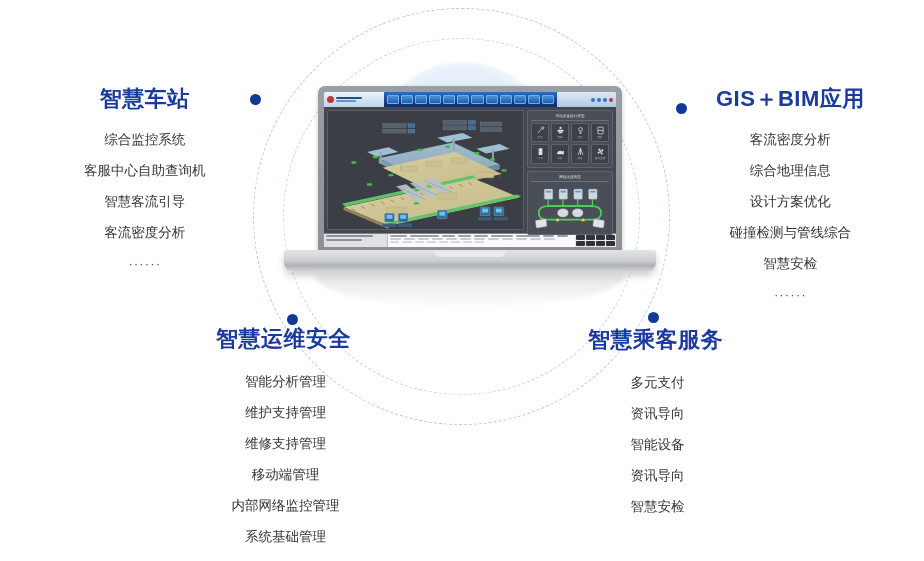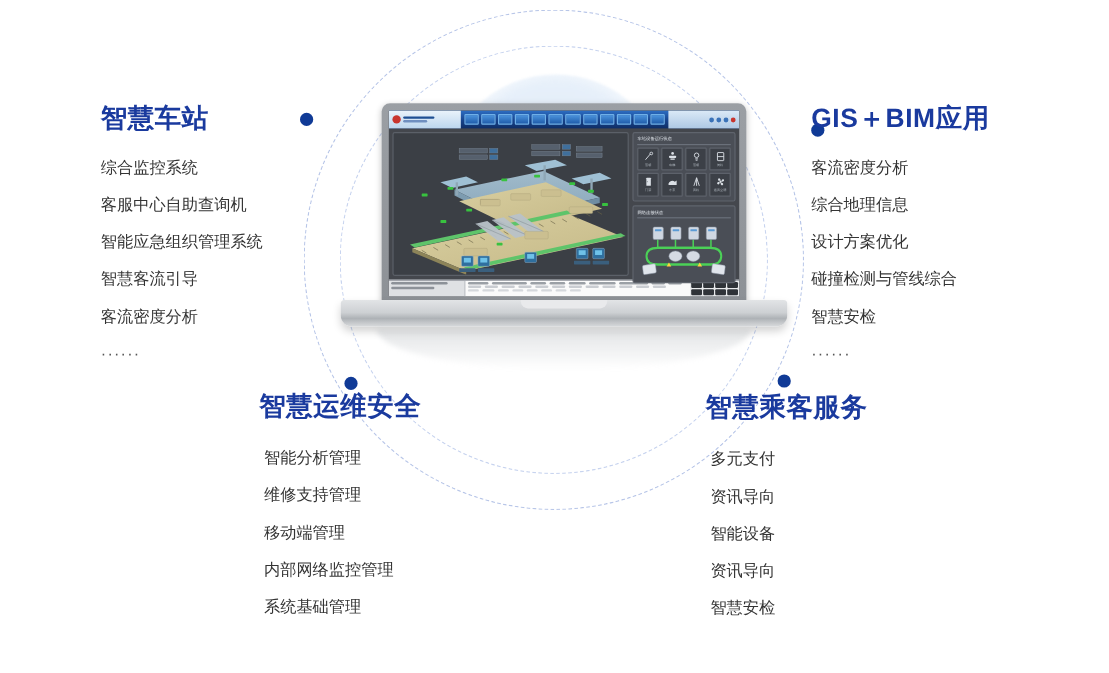--- a/index.html
+++ b/index.html
@@ -1,21 +1,21 @@
 <!DOCTYPE html>
 <html><head>
 <meta charset="utf-8">
 <style>
   html,body{margin:0;padding:0;}
   body{
     width:924px;height:561px;overflow:hidden;position:relative;
     background:#ffffff;
     font-family:"Liberation Sans","DejaVu Sans",sans-serif;
   }
-  #stage{position:absolute;left:0;top:0;width:924px;height:397px;}
+  #stage{position:absolute;left:0;top:0;width:924px;height:397px;text-align:center;}
 
   
   .deco{position:absolute;border-radius:50%;pointer-events:none;}
   .ring-outer{
     left:253px;top:8px;width:415px;height:415px;
     border:1px dashed #b8c6e8;
   }
   .ring-inner{
     left:283px;top:38px;width:355px;height:355px;
     border:1px dashed #c8d4ef;
@@ -41,21 +41,21 @@
     font-size:22px;line-height:26px;font-weight:bold;
     color:#1a3a9e;letter-spacing:.5px;white-space:nowrap;
   }
   .block ul{margin:0;padding:0;list-style:none;}
   .block li{
     font-size:13.5px;line-height:16px;color:#343434;
     margin-bottom:15px;white-space:nowrap;
   }
   .block li.ellipsis{color:#555;letter-spacing:1px;margin-top:4px;}
   .blk-station{left:84px;top:86px;}
-  .blk-gis{left:676px;top:86px;}
+  .blk-gis{left:716px;top:86px;}
   .blk-ops{left:216px;top:326px;}
   .blk-pax{left:588px;top:327px;}
   .blk-ops h2,.blk-pax h2{margin-bottom:22px;}
   .blk-ops ul,.blk-pax ul{padding-left:4px;}
 
   
   #laptop{position:absolute;left:284px;top:86px;width:372px;height:200px;}
   .lid{
     position:absolute;left:34px;top:0;width:304px;height:166px;
     background:linear-gradient(180deg,#9b9fa4 0%,#8d9196 100%);
@@ -161,21 +161,20 @@
   <div class="dot dot-tl"></div>
   <div class="dot dot-tr"></div>
   <div class="dot dot-bl"></div>
   <div class="dot dot-br"></div>
 
   <div class="block blk-station">
     <h2>智慧车站</h2>
     <ul>
       <li>综合监控系统</li>
       <li>客服中心自助查询机</li>
-      <li>智能应急组织管理系统</li>
       <li>智慧客流引导</li>
       <li>客流密度分析</li>
       <li class="ellipsis">······</li>
     </ul>
   </div>
 
   <div class="block blk-gis">
     <h2>GIS＋BIM应用</h2>
     <ul>
       <li>客流密度分析</li>
@@ -184,20 +183,21 @@
       <li>碰撞检测与管线综合</li>
       <li>智慧安检</li>
       <li class="ellipsis">······</li>
     </ul>
   </div>
 
   <div class="block blk-ops">
     <h2>智慧运维安全</h2>
     <ul>
       <li>智能分析管理</li>
+      <li>维护支持管理</li>
       <li>维修支持管理</li>
       <li>移动端管理</li>
       <li>内部网络监控管理</li>
       <li>系统基础管理</li>
     </ul>
   </div>
 
   <div class="block blk-pax">
     <h2>智慧乘客服务</h2>
     <ul>

